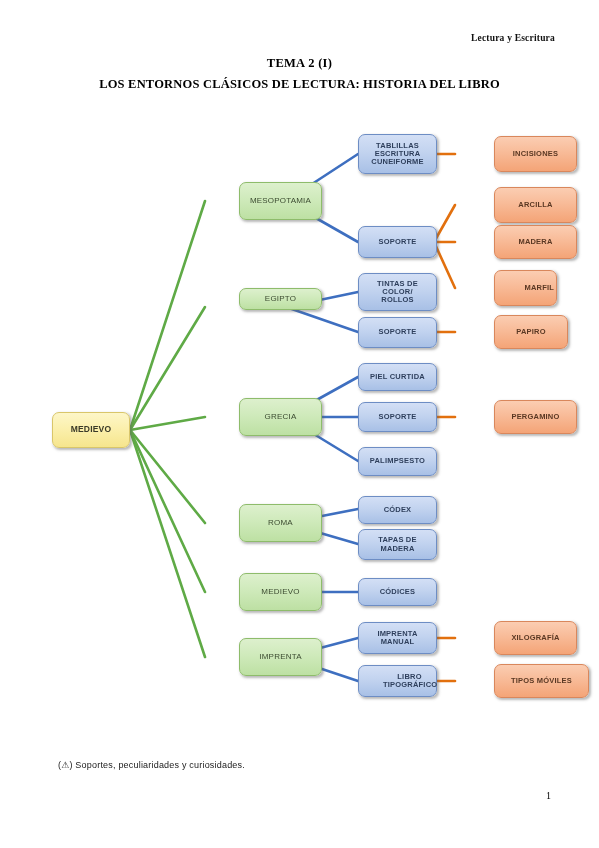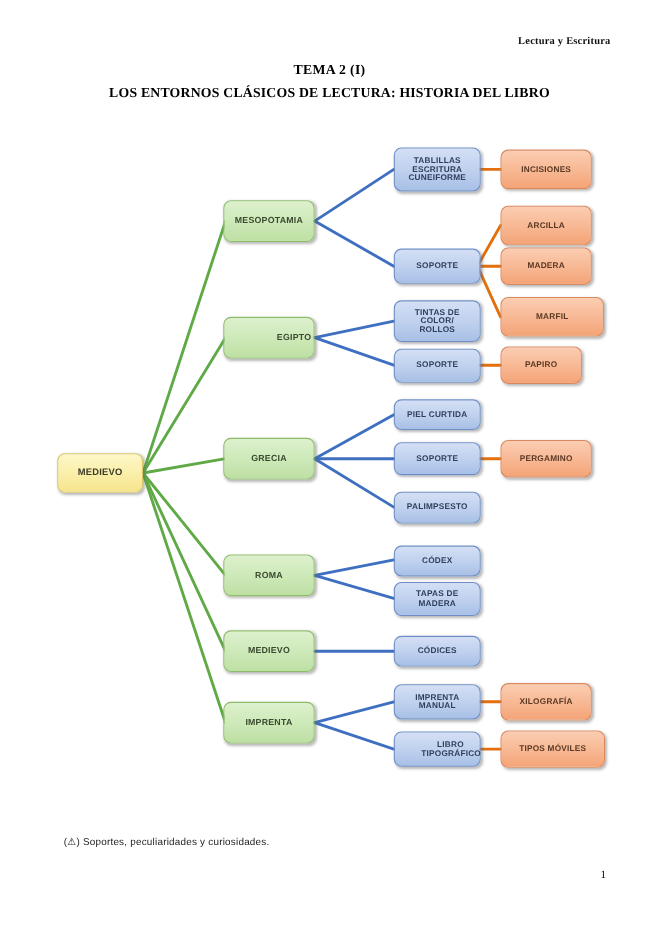--- a/index.html
+++ b/index.html
@@ -91,35 +91,37 @@
     border: 1px solid #d9c66a;
     color: #3a3a28;
     font-size: 8.5px;
     font-weight: bold;
   }
   .node.era {
     background: linear-gradient(to bottom, #ddf0cd 0%, #cfeabb 45%, #bde0a3 100%);
     border: 1px solid #8ebc6b;
     color: #3b4a30;
     font-size: 8px;
-    font-weight: bold;
+    font-weight: normal;
+    margin-left: 36px;
   }
   .node.concept {
     background: linear-gradient(to bottom, #d3dff5 0%, #c2d3ef 45%, #a8c0e6 100%);
     border: 1px solid #6d8dc4;
     color: #2e3f5c;
     font-size: 7.5px;
     font-weight: bold;
   }
   .node.material {
     background: linear-gradient(to bottom, #fbcdb2 0%, #f8bb98 45%, #f4a477 100%);
     border: 1px solid #d9875c;
     color: #5a3823;
     font-size: 7.5px;
     font-weight: bold;
+    margin-left: 39px;
   }
 
   
   #caption {
     position: absolute;
     left: 58px;
     top: 760px;
     font-family: "Liberation Sans", sans-serif;
     font-size: 9px;
     color: #1a1a1a;
@@ -186,21 +188,21 @@
       </g>
     </svg>
 
     <div class="node root" style="left:52px; top:412px; width:78px; height:36px;">
       <span>MEDIEVO</span>
     </div>
 
     <div class="node era" style="left:203px; top:182px; width:83px; height:38px;">
       <span>MESOPOTAMIA</span>
     </div>
-    <div class="node era" style="left:203px; top:288px; width:83px; height:38px;text-align:right;">
+    <div class="node era" style="left:203px; top:288px; width:83px; height:22px;">
       <span>EGIPTO</span>
     </div>
     <div class="node era" style="left:203px; top:398px; width:83px; height:38px;">
       <span>GRECIA</span>
     </div>
     <div class="node era" style="left:203px; top:504px; width:83px; height:38px;">
       <span>ROMA</span>
     </div>
     <div class="node era" style="left:203px; top:573px; width:83px; height:38px;">
       <span>MEDIEVO</span>
@@ -265,21 +267,21 @@
 
     <div class="node material" style="left:455px; top:136px; width:83px; height:36px;">
       <span>INCISIONES</span>
     </div>
     <div class="node material" style="left:455px; top:187px; width:83px; height:36px;">
       <span>ARCILLA</span>
     </div>
     <div class="node material" style="left:455px; top:225px; width:83px; height:34px;">
       <span>MADERA</span>
     </div>
-    <div class="node material" style="left:455px; top:270px; width:94px; height:36px;">
+    <div class="node material" style="left:455px; top:270px; width:63px; height:36px;text-align:right;">
       <span>MARFIL</span>
     </div>
     <div class="node material" style="left:455px; top:315px; width:74px; height:34px;">
       <span>PAPIRO</span>
     </div>
     <div class="node material" style="left:455px; top:400px; width:83px; height:34px;">
       <span>PERGAMINO</span>
     </div>
     <div class="node material" style="left:455px; top:621px; width:83px; height:34px;">
       <span>XILOGRAFÍA</span>

